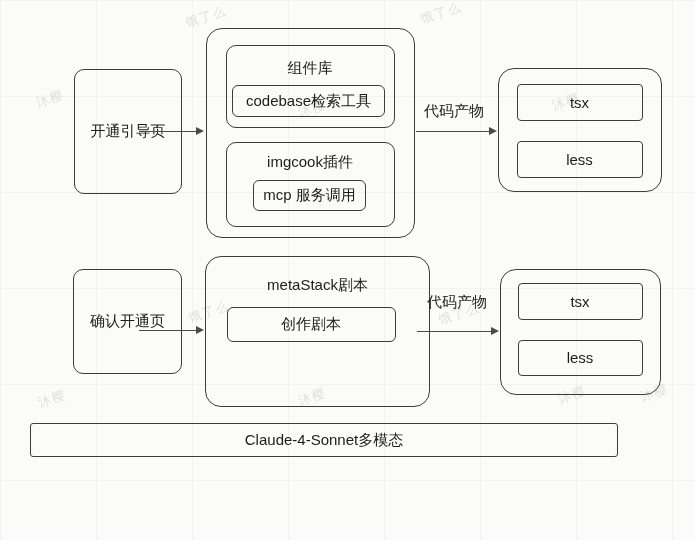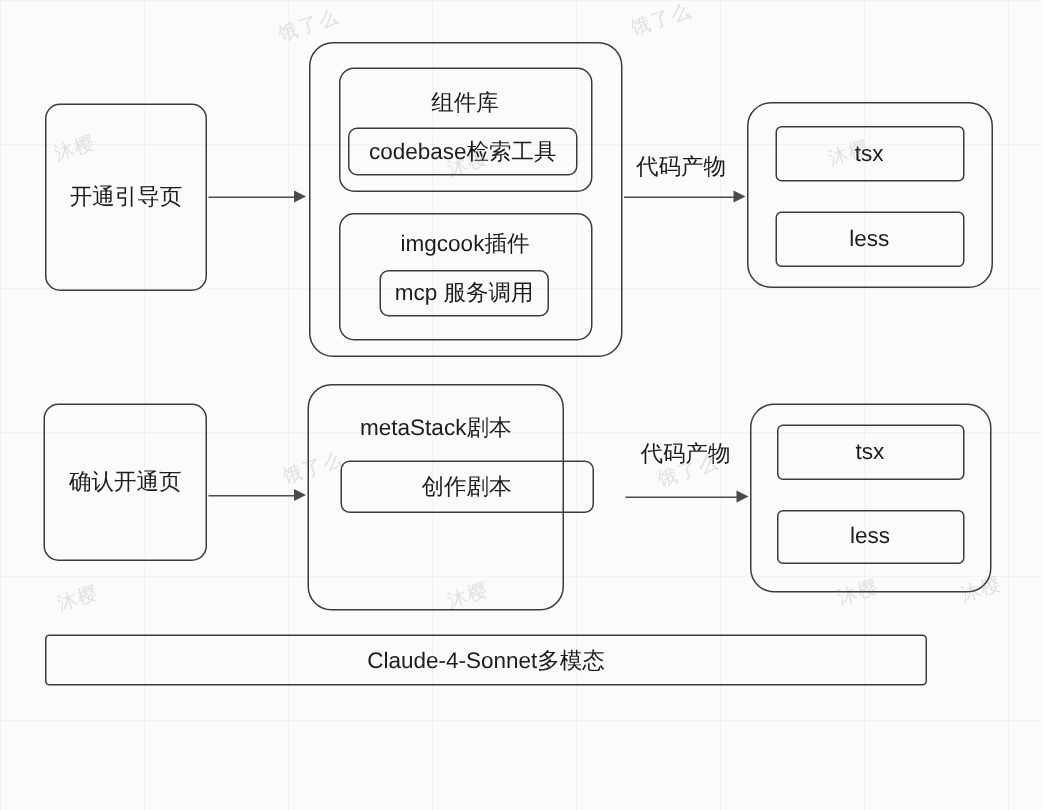--- a/index.html
+++ b/index.html
@@ -15,21 +15,21 @@
       linear-gradient(to bottom, rgba(0,0,0,0.03) 1px, transparent 1px);
     background-size:96px 96px;
     color:#1c1c1c;font-size:15px;
   }
   .wm{
     position:absolute;font-size:13px;color:rgba(120,120,120,0.20);
     transform:rotate(-18deg);white-space:nowrap;letter-spacing:1px;
     pointer-events:none;z-index:0;
   }
   .shape{position:absolute;box-sizing:border-box;border:1.5px solid #3c3c3c;background:transparent;z-index:1;}
-  .node{border-radius:10px;display:flex;align-items:center;justify-content:center;}
+  .node{border-radius:10px;display:flex;align-items:center;justify-content:center;margin-left:44px;}
   .container16{border-radius:16px;}
   .group{border-radius:10px;}
   .group-title{position:absolute;left:0;right:0;text-align:center;white-space:nowrap;}
   .small-box{border-radius:6px;display:flex;align-items:center;justify-content:center;}
   .io-box{border-radius:4px;display:flex;align-items:center;justify-content:center;}
   .bar{border-radius:3px;border-width:1.8px;display:flex;align-items:center;justify-content:center;}
   .arrow{position:absolute;height:0;border-top:1.6px solid #4a4a4a;z-index:1;}
   .arrow::after{
     content:"";position:absolute;right:-7px;top:-5px;width:0;height:0;
     border-left:8px solid #4a4a4a;border-top:4.5px solid transparent;border-bottom:4.5px solid transparent;
@@ -75,21 +75,21 @@
 
   <div class="shape container16" style="left:498px;top:68px;width:164px;height:124px">
     <div class="shape io-box" style="left:17.5px;top:14.5px;width:126px;height:37px">tsx</div>
     <div class="shape io-box" style="left:17.5px;top:71.5px;width:126px;height:37px">less</div>
   </div>
 
   <div class="shape node" style="left:29px;top:269px;width:109px;height:105px">确认开通页</div>
 
   <div class="arrow" style="left:139px;top:330px;width:58px"></div>
 
-  <div class="shape container16" style="left:205px;top:256px;width:171px;height:151px">
+  <div class="shape container16" style="left:205px;top:256px;width:225px;height:151px">
     <div class="group-title" style="top:19px">metaStack剧本</div>
     <div class="shape small-box" style="left:20.5px;top:49.5px;width:169px;height:35px">创作剧本</div>
   </div>
 
   <div class="arrow-label" style="left:417px;top:293px;width:80px">代码产物</div>
   <div class="arrow" style="left:417px;top:331px;width:75px"></div>
 
   <div class="shape container16" style="left:500px;top:269px;width:161px;height:126px">
     <div class="shape io-box" style="left:16.5px;top:12.5px;width:125px;height:37px">tsx</div>
     <div class="shape io-box" style="left:16.5px;top:69.5px;width:125px;height:36px">less</div>

